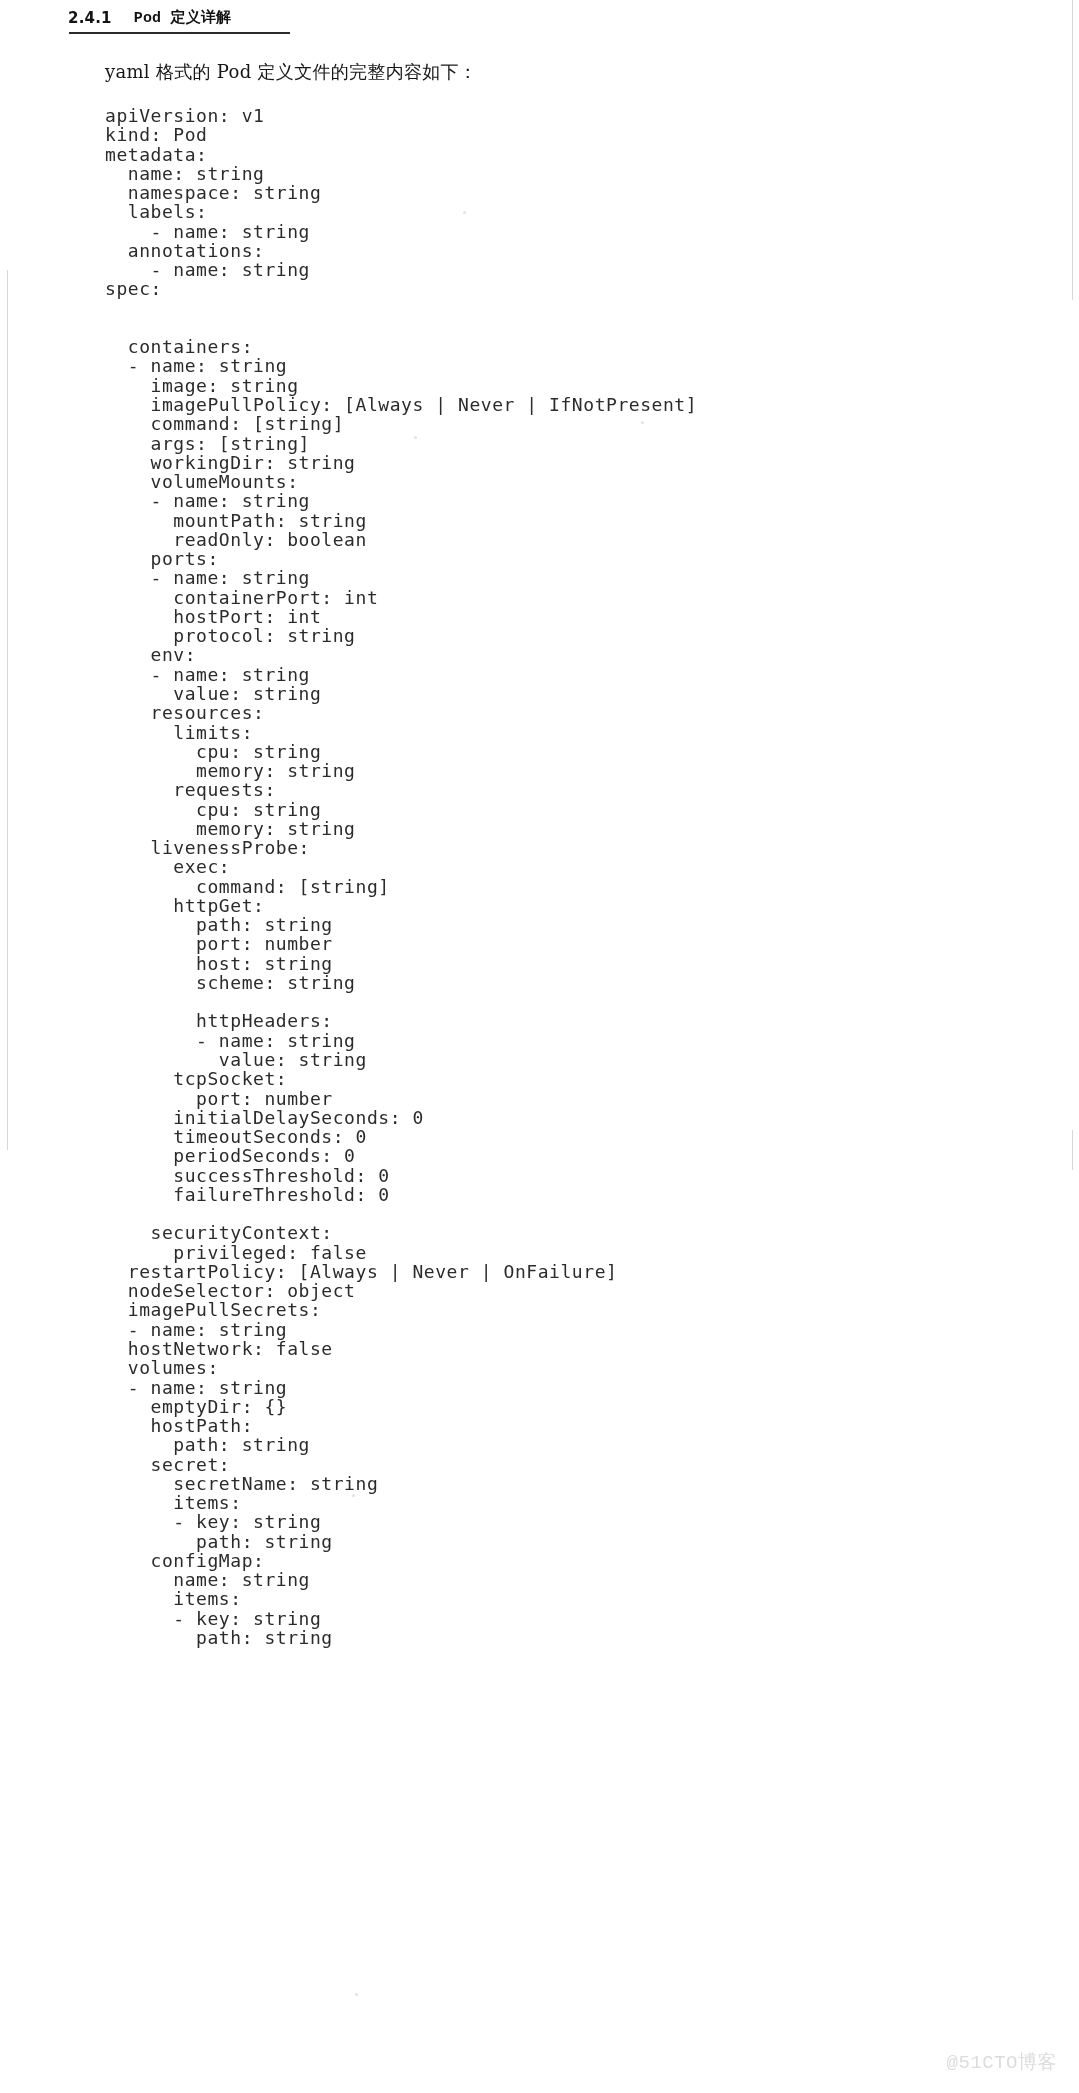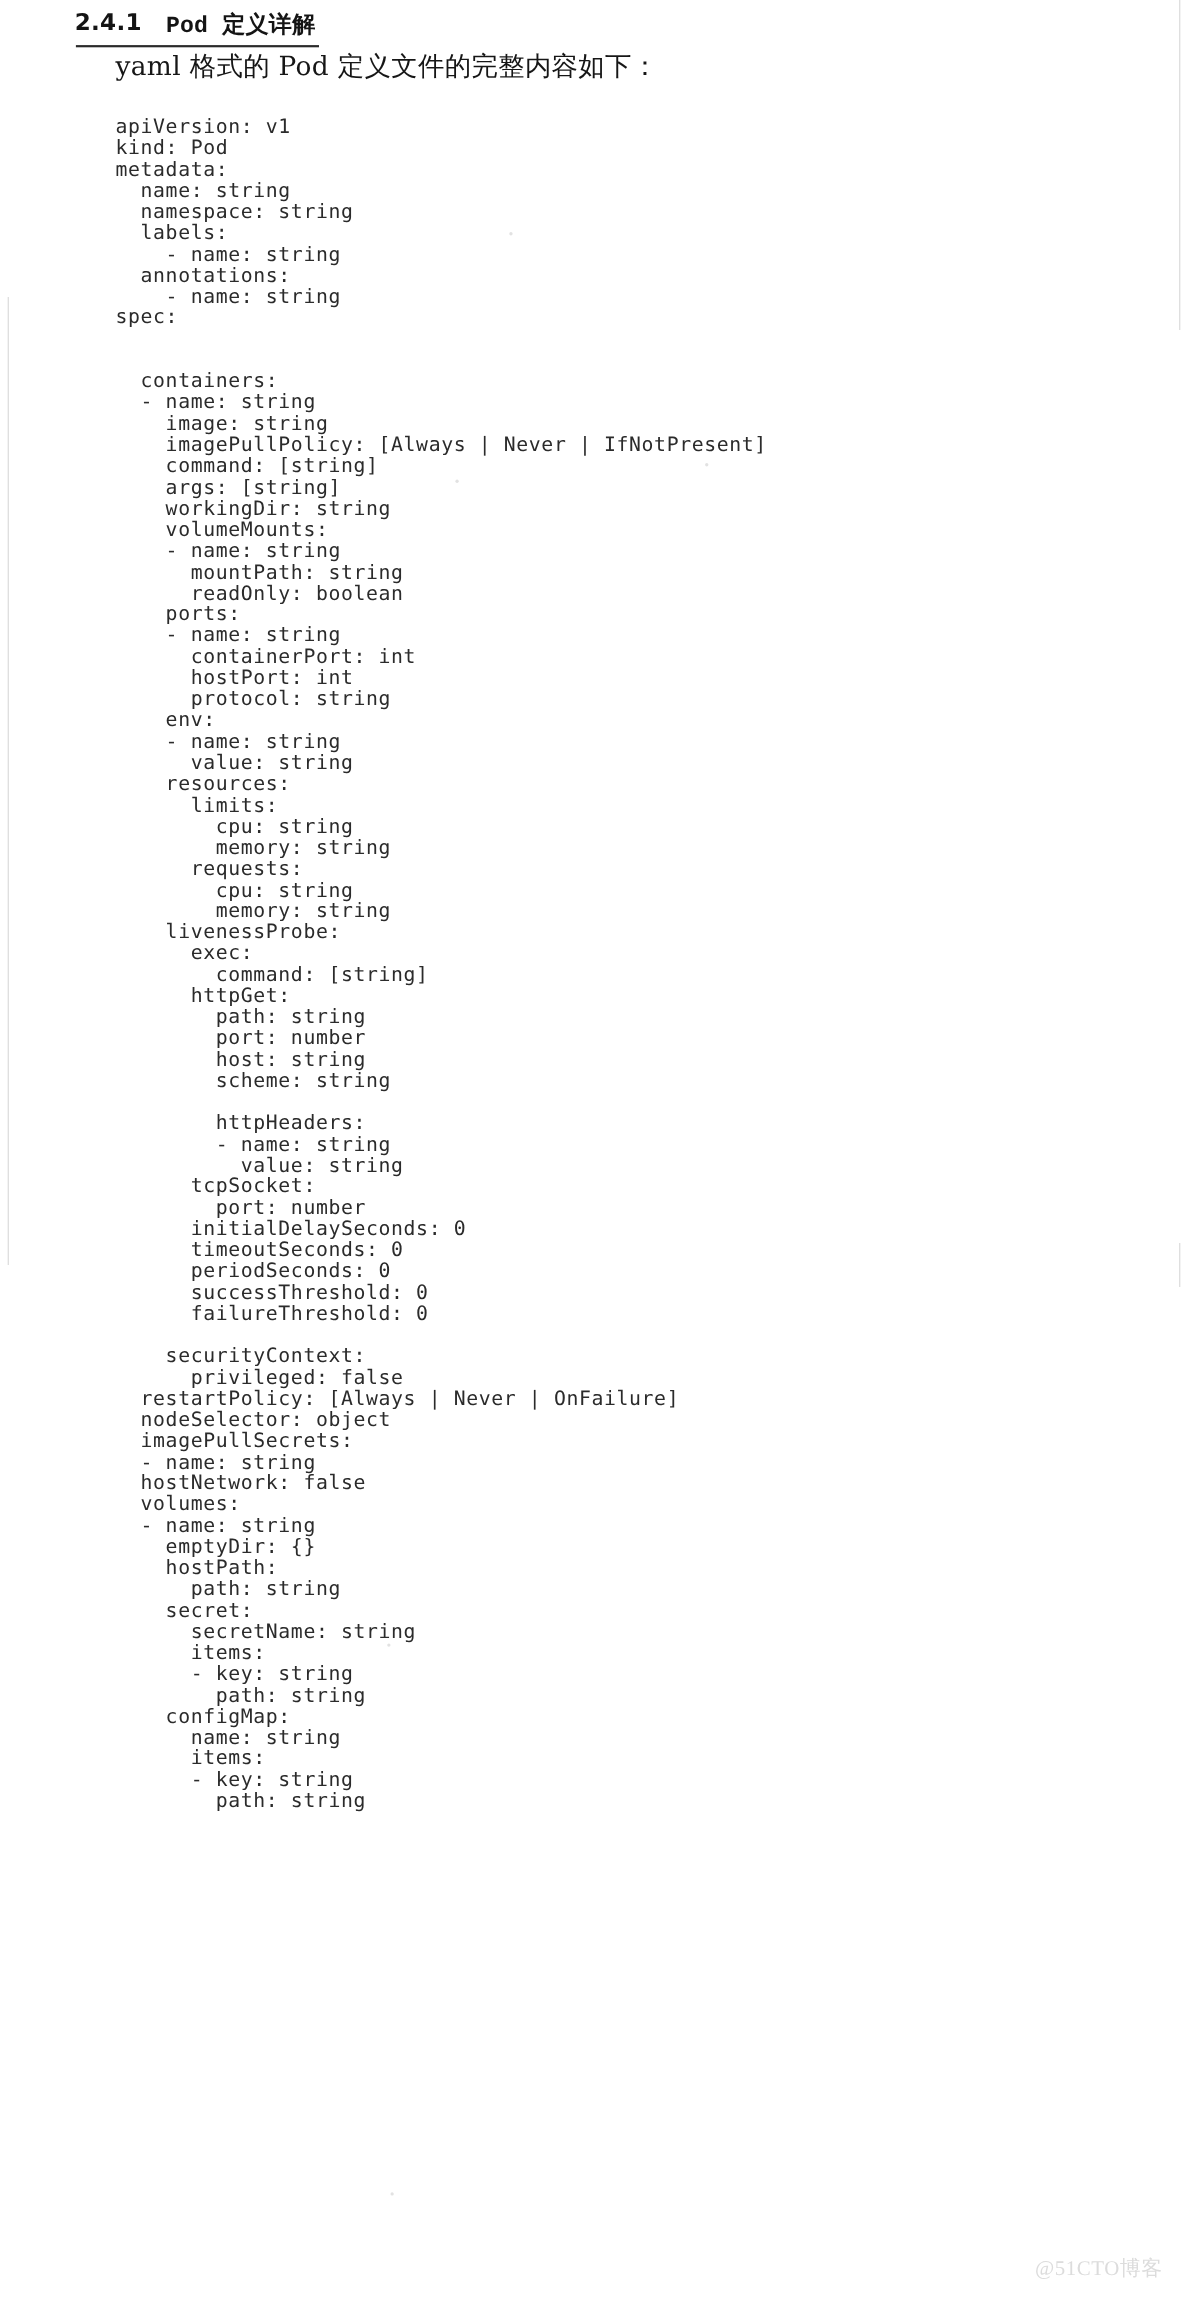--- a/index.html
+++ b/index.html
@@ -34,24 +34,24 @@
 
   
   .heading-block {
     position: absolute;
     left: 68px;
     top: 8px;
     width: 420px;
   }
   .heading-row {
     display: flex;
-    align-items: flex-start;
+    align-items: center;
     font-family: "DejaVu Sans", sans-serif;
     font-weight: 700;
-    font-size: 21px;
+    font-size: 15px;
     letter-spacing: 0.2px;
     color: #141414;
     padding-bottom: 5px;
   }
   .heading-num {
     margin-right: 22px;
   }
   .heading-text {
     font-family: Liberation Mono, monospace;
   }
@@ -59,23 +59,23 @@
     height: 2px;
     background: #2a2a2a;
     width: 221px;
     margin-left: 1px;
   }
 
   
   .intro {
     position: absolute;
     left: 105px;
-    top: 44px;
+    top: 60px;
     font-family: "DejaVu Serif", serif;
-    font-size: 24px;
+    font-size: 18px;
     letter-spacing: 0.3px;
     color: #161616;
     white-space: nowrap;
   }
 
   
   .code-listing {
     position: absolute;
     left: 105px;
     top: 88px;
@@ -94,21 +94,21 @@
   }
   .code-listing .ln.blank {
     height: 19.27px;
   }
 
   
   .watermark {
     position: absolute;
     right: 22px;
     bottom: 18px;
-    font-family: Liberation Serif, serif;
+    font-family: Liberation Mono, monospace;
     font-size: 19px;
     color: #dcdcdc;
     letter-spacing: 0.5px;
     user-select: none;
   }
 
   
   .speck {
     position: absolute;
     background: #e2e2e2;

